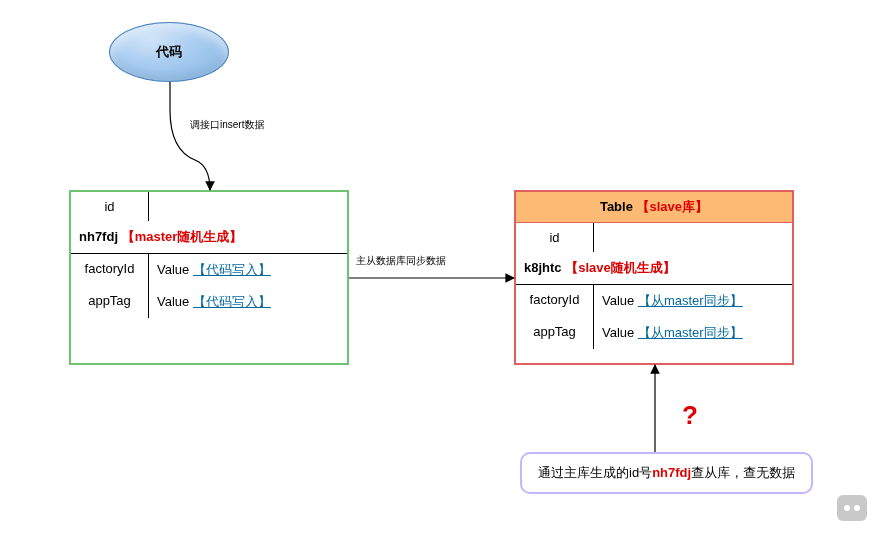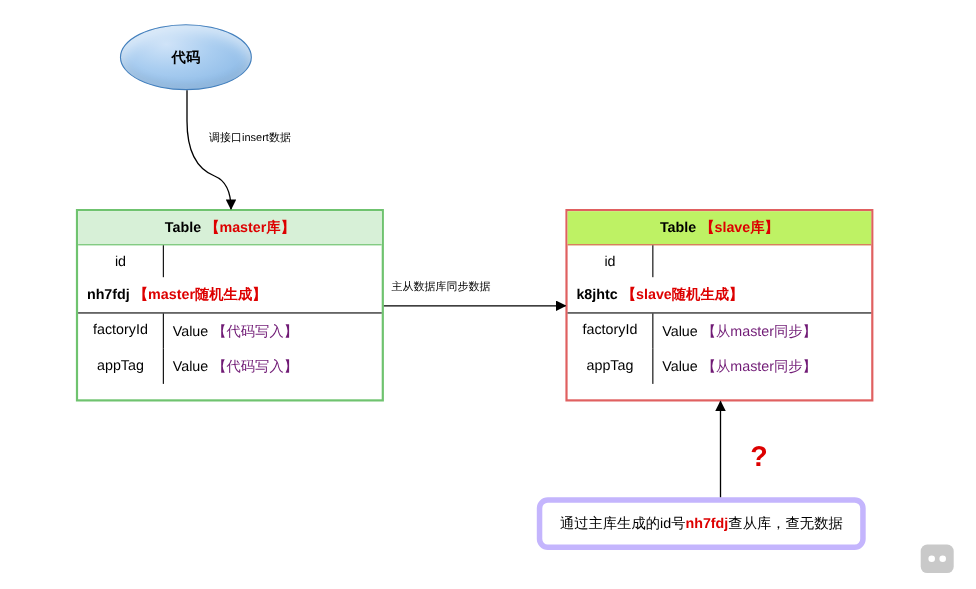--- a/index.html
+++ b/index.html
@@ -40,45 +40,46 @@
   }
   .table-box.master { border-color: #6fc36f; }
   .table-box.slave  { border-color: #e06060; }
   .th {
     text-align: center;
     padding: 6px 4px;
     font-weight: bold;
     border-bottom: 1px solid;
   }
   .master .th { background: #d7f0d7; border-color: #6fc36f; }
-  .slave  .th { background: #bef264; border-color: #e06060; }
+  .slave  .th { background: #fdba74; border-color: #e06060; }
   .th .redtxt { color: #d00; font-weight: bold; }
   .tr { display: flex; }
   .tr .c1 {
     width: 78px;
     border-right: 1px solid #000;
     padding: 7px 6px;
     text-align: center;
   }
   .tr .c2 {
     flex: 1;
     padding: 7px 8px;
   }
   .tr.hd { border-bottom: 1px solid #000; flex-direction: column; }
   .tr.hd .c2 { font-weight: bold; }
   .redtxt { color: #d00; }
-  .bluetxt{ color: #701a75; }
+  .bluetxt{ color: #0369a1; text-decoration: underline; }
   .query-box {
     position: absolute;
-    border: 5px solid #c4b5fd;
+    border: 2px solid #c4b5fd;
     border-radius: 10px;
     background: #fff;
     padding: 10px 16px;
     font-size: 13px;
     white-space: nowrap;
+    margin-left: 32px;
   }
   .question {
     position: absolute;
     color: #d00;
     font-size: 26px;
     font-weight: bold;
   }
   svg.overlay {
     position: absolute;
     left: 0; top: 0;
@@ -114,24 +115,20 @@
 </head>
 <body>
 
 <div class="ellipse" style="left:109px; top:22px;">
   <span>代码</span>
 </div>
 
 <div class="edge-label" style="left:190px; top:118px;">调接口insert数据</div>
 
 <div class="table-box master" style="left:69px; top:190px; width:280px; height:175px;">
-  <div class="th">
-    <span>Table</span>
-    <span class="redtxt">【master库】</span>
-  </div>
   <div class="tr hd">
     <div class="c1">id</div>
     <div class="c2">
       <span style="font-weight:bold">nh7fdj</span>
       <span class="redtxt">【master随机生成】</span>
     </div>
   </div>
   <div class="tr">
     <div class="c1">factoryId</div>
     <div class="c2">

